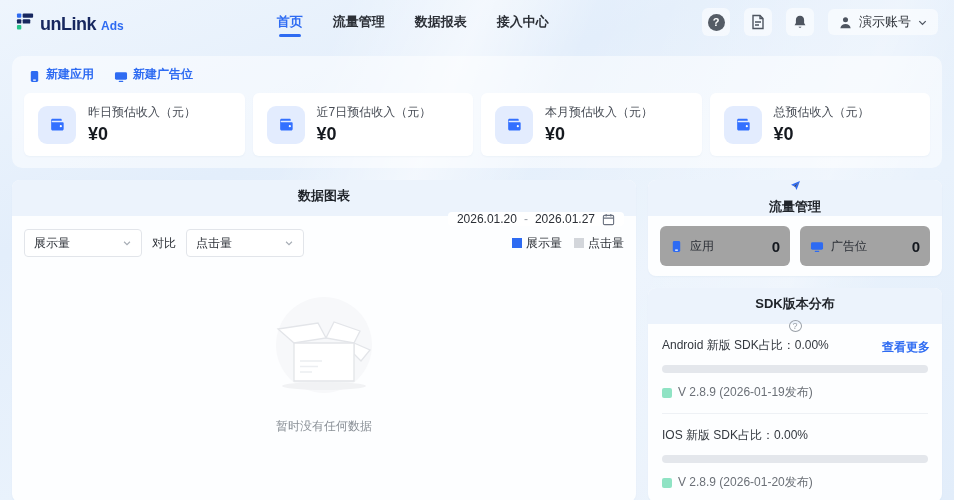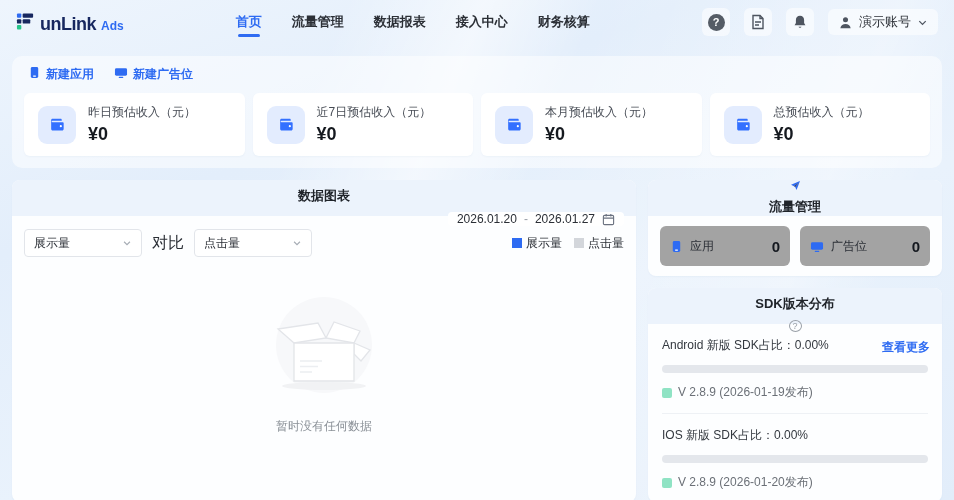--- a/index.html
+++ b/index.html
@@ -25,37 +25,37 @@
   .nav-right { display:flex; align-items:center; gap:14px; }
   .icon-btn { width:28px; height:28px; border-radius:6px; display:flex; align-items:center; justify-content:center; cursor:pointer; background:rgba(255,255,255,.55); }
   .help-circle { width:17px; height:17px; border-radius:50%; background:#555c66; color:#fff; font-size:11px; font-weight:700; display:flex; align-items:center; justify-content:center; }
   .account { display:flex; align-items:center; gap:6px; padding:4px 10px; border-radius:6px; background:rgba(255,255,255,.55); cursor:pointer; }
   .account-label { font-size:13px; color:#2b2f36; }
   
   .welcome-wrap { margin:12px 12px 0; background:rgba(255,255,255,.5); border-radius:10px; }
   .welcome-bar { display:flex; align-items:center; justify-content:space-between; padding:10px 16px 2px; }
   .welcome-title { font-size:14px; font-weight:700; color:#1f2329; display:flex; align-items:center; gap:6px; }
   .welcome-actions { display:flex; gap:20px; }
-  .w-action { display:flex; align-items:flex-start; gap:5px; font-size:12px; font-weight:600; color:#2e6bf2; cursor:pointer; }
+  .w-action { display:flex; align-items:flex-end; gap:5px; font-size:12px; font-weight:600; color:#2e6bf2; cursor:pointer; }
   .stat-cards { display:flex; gap:8px; padding:8px 12px 12px; }
   .stat-card { flex:1; background:#fff; border-radius:6px; padding:11px 14px; display:flex; align-items:center; gap:12px; box-shadow:0 1px 2px rgba(34,68,128,.04); }
   .stat-icon { width:38px; height:38px; border-radius:9px; background:#e3ecfe; display:flex; align-items:center; justify-content:center; flex:none; }
   .stat-label { font-size:12px; color:#474c55; }
   .stat-value { font-size:18px; font-weight:700; color:#15191f; margin-top:3px; }
   
   .main-row { display:flex; gap:12px; margin:12px 12px 0; height:322px; }
   .panel { background:#fdfeff; border-radius:8px; overflow:hidden; box-shadow:0 1px 2px rgba(34,68,128,.04); }
   .panel-header { height:36px; background:#ecf3fc; display:flex; align-items:center; gap:7px; padding:0 12px;flex-direction:column; }
   .panel-title { font-size:13px; font-weight:700; color:#1f2329; }
   .chart-panel { flex:1; display:flex; flex-direction:column; }
   .date-range { margin-left:auto; background:#fff; border-radius:4px; height:26px; display:flex; align-items:center; gap:7px; padding:0 9px; font-size:12px; color:#2b2f36; cursor:pointer; }
   .date-sep { color:#9aa0a8; }
   .chart-controls { display:flex; align-items:center; gap:10px; padding:13px 12px 6px; }
   .select { width:118px; height:28px; border:1px solid #e2e5ea; border-radius:4px; background:#fff; display:flex; align-items:center; justify-content:space-between; padding:0 9px; font-size:12px; color:#2b2f36; cursor:pointer; }
-  .compare-label { font-size:16px; color:#2b2f36; }
+  .compare-label { font-size:12px; color:#2b2f36; }
   .legend { margin-left:auto; display:flex; gap:12px; align-items:center; }
   .legend-item { display:flex; align-items:center; gap:4px; font-size:12px; color:#2b2f36; cursor:pointer; }
   .swatch { width:10px; height:10px; display:inline-block; }
   .swatch-impr { background:#2e6bf2; }
   .swatch-click { background:#d3d6db; }
   .chart-empty { flex:1; display:flex; flex-direction:column; align-items:center; justify-content:flex-start; padding-top:30px; }
   .empty-text { font-size:12px; color:#8a9097; margin-top:10px; }
   
   .right-col { width:294px; display:flex; flex-direction:column; gap:12px; flex:none; }
   .traffic-panel { height:96px; flex:none; }
@@ -89,21 +89,20 @@
         <rect x="1" y="13.7" width="4.6" height="4.6" rx="1" fill="#27c58b"></rect>
       </svg>
       <span class="logo-text">unLink</span>
       <span class="logo-suffix">Ads</span>
     </div>
     <nav class="nav">
       <a class="nav-item active">首页</a>
       <a class="nav-item">流量管理</a>
       <a class="nav-item">数据报表</a>
       <a class="nav-item">接入中心</a>
-      <a class="nav-item">财务核算</a>
     </nav>
     <div class="nav-right">
       <div class="icon-btn">
         <span class="help-circle">?</span>
       </div>
       <div class="icon-btn">
         <svg width="16" height="16" viewBox="0 0 16 16">
           <path d="M3 1.5h7l3 3v10H3z" fill="none" stroke="#4e5560" stroke-width="1.4"></path>
           <path d="M10 1.5v3h3" fill="none" stroke="#4e5560" stroke-width="1.4"></path>
           <path d="M5 8h6M5 11h4" stroke="#4e5560" stroke-width="1.3"></path>

